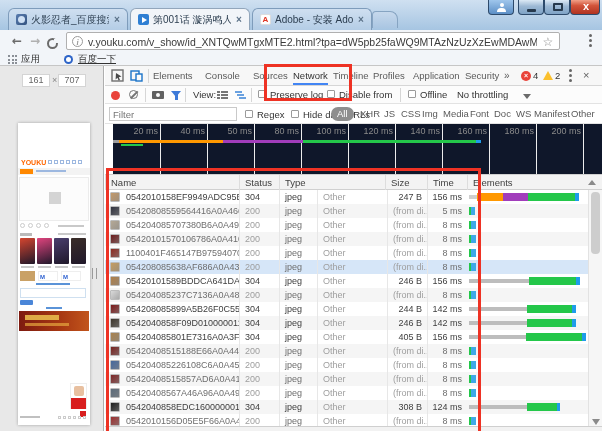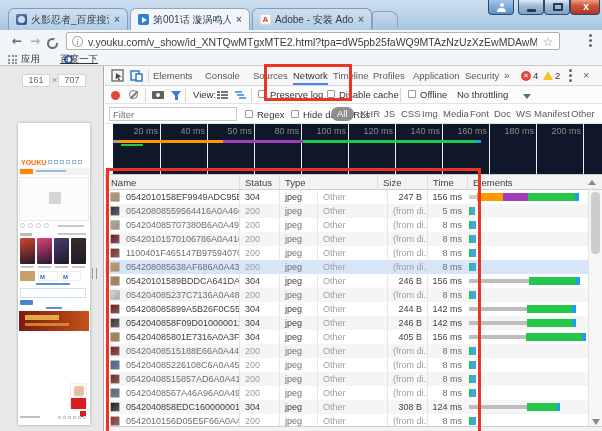--- a/index.html
+++ b/index.html
@@ -228,21 +228,21 @@
         <i style="left: 7px; top: 0px;"></i>
         <i style="left: 0px; top: 3.5px;"></i>
         <i style="left: 3.5px; top: 3.5px;"></i>
         <i style="left: 7px; top: 3.5px;"></i>
         <i style="left: 0px; top: 7px;"></i>
         <i style="left: 3.5px; top: 7px;"></i>
         <i style="left: 7px; top: 7px;"></i>
       </span>
     <span class="bk-label" style="left:21px;">应用</span>
     <span class="fav-baidu2"></span>
-    <span class="bk-label" style="left:60px;text-decoration:underline;">百度一下</span>
+    <span class="bk-label" style="left:78px;text-decoration:underline;">百度一下</span>
   </div>
 
   <div class="left-pane">
     <div class="szbox" style="left:22px;width:28px;">161</div>
     <div class="szx" style="left:52px;">×</div>
     <div class="szbox" style="left:58px;width:28px;">707</div>
 
     <div class="mini-page">
       <span class="mini-logo mp">YOUKU</span>
       <div class="mini-navbar mp"></div>
@@ -347,21 +347,21 @@
         </div>
       <div class="view-wf">
           <i style="left:0;top:0;width:7px"></i>
           <i style="left:2px;top:3px;width:7px"></i>
           <i style="left:4px;top:6px;width:7px"></i>
         </div>
       <div class="dt-sep" style="left:146px;top:2px;"></div>
       <div class="cb" style="left:153px;"></div>
       <div class="dt-label" style="left:165px;">Preserve log</div>
       <div class="cb" style="left:222px;"></div>
-      <div class="dt-label" style="left:234px;">Disable cache</div>
+      <div class="dt-label" style="left:234px;">Disable from</div>
       <div class="dt-sep" style="left:295px;top:2px;"></div>
       <div class="cb" style="left:303px;"></div>
       <div class="dt-label" style="left:315px;">Offline</div>
       <div class="dt-label" style="left:352px;">No throttling</div>
       <div class="dd-tri" style="left:418px;"></div>
     </div>
 
     <div class="dt-filter">
       <input class="filter-input" placeholder="Filter" style="">
       <div class="cb" style="left:140px;top:6px;"></div>
@@ -416,21 +416,21 @@
           <div class="ov-seg" style="left: 363px; width: 5px; background: rgb(31, 156, 234);"></div>
           <div class="ov-seg2" style="left: 8px; width: 22px; background: rgb(36, 199, 74);"></div>
         </div>
     </div>
 
     <div class="dt-thead" id="thead">
       <div class="sort-tri"></div>
     <div class="th c0" style="left: 0px; width: 134px; padding-left: 5px;">Name</div>
         <div class="th" style="left: 134px; width: 40px;">Status</div>
         <div class="th" style="left: 174px; width: 38px;">Type</div>
-        <div class="th" style="left: 272px; width: 40px;">Size</div>
+        <div class="th" style="left: 280px; width: 40px;">Size</div>
         <div class="th" style="left: 322px; width: 40px;">Time</div>
         <div class="th" style="left: 362px; width: 121px;">Elements</div>
       </div>
     <div id="rows">
         <div class="row" style="top: 0px;">
           <div class="ficon" style="background: linear-gradient(135deg, rgb(194, 153, 107), rgb(136, 136, 136) 170%);"></div>
           <div class="cell c0 dark" style="left: 0px; width: 134px;">0542010158EF9949ADC95B51F8...</div>
           <div class="cell dark" style="left: 134px; width: 40px;">304</div>
           <div class="cell dark" style="left: 174px; width: 38px;">jpeg</div>
           <div class="cell lite" style="left: 212px; width: 70px;">Other</div>

